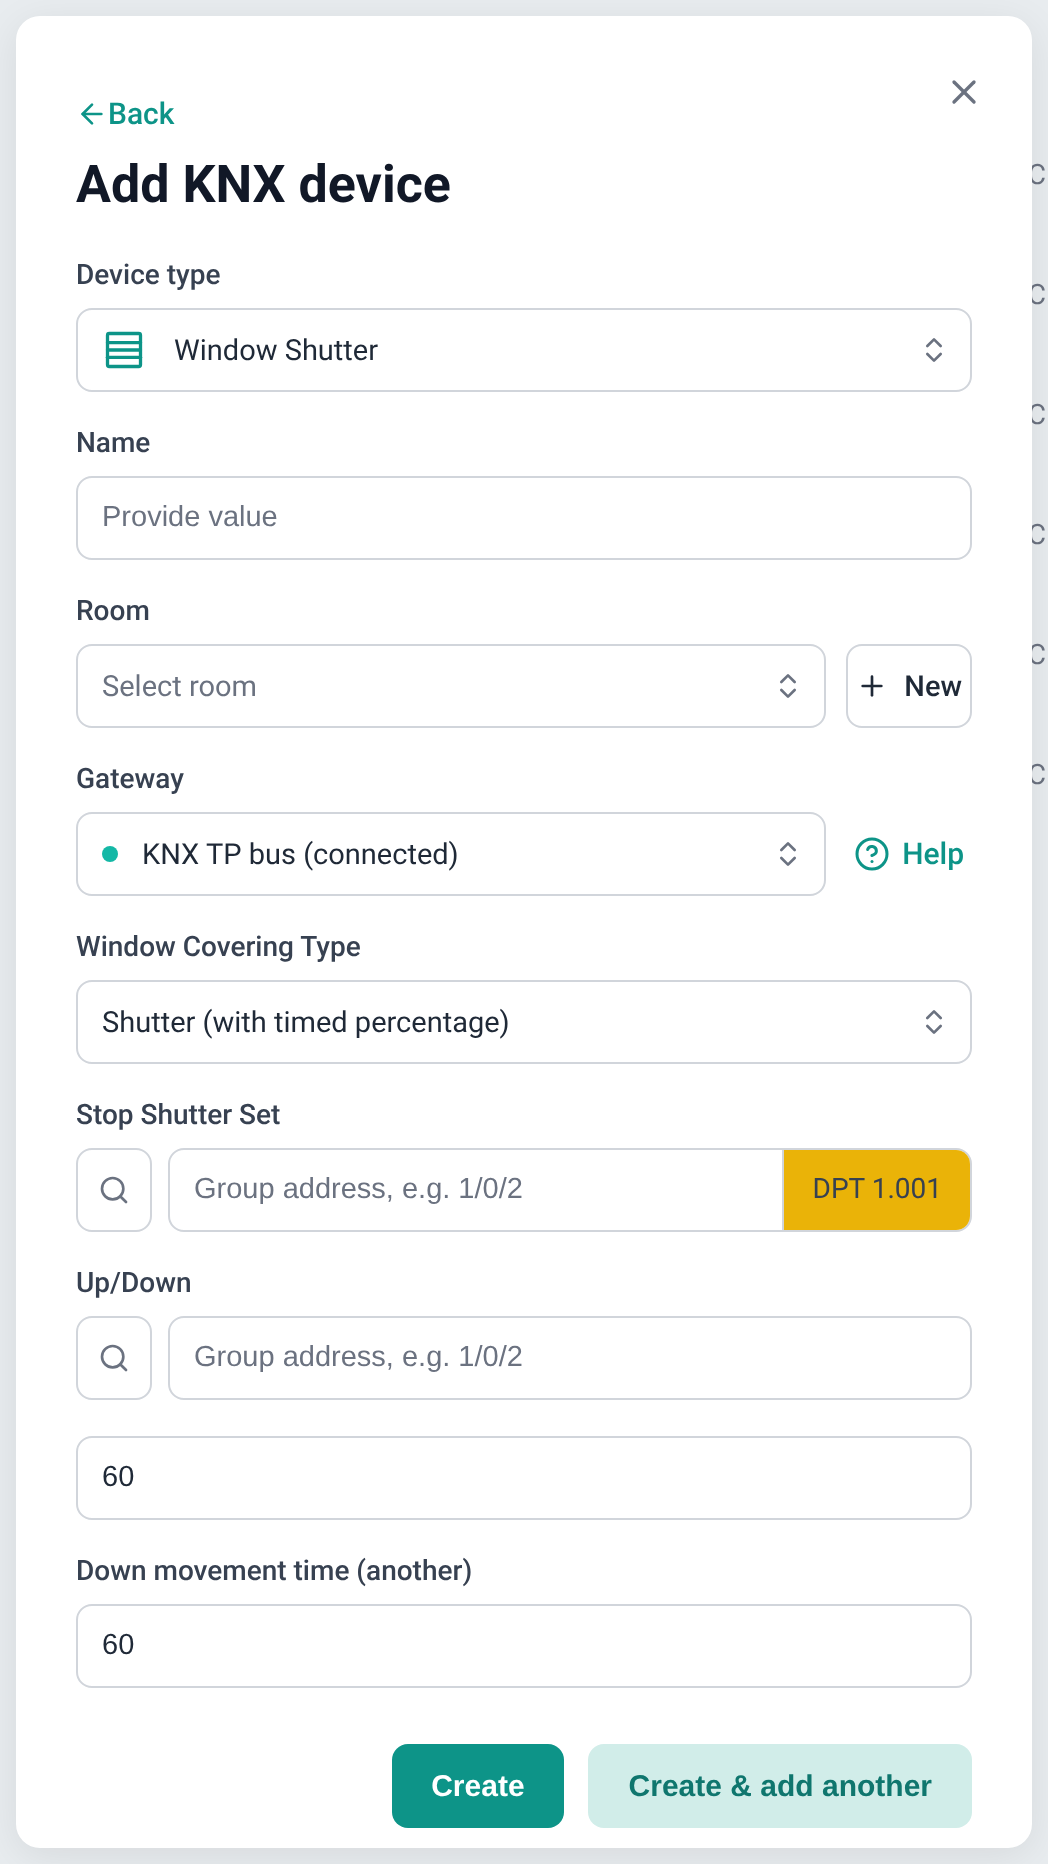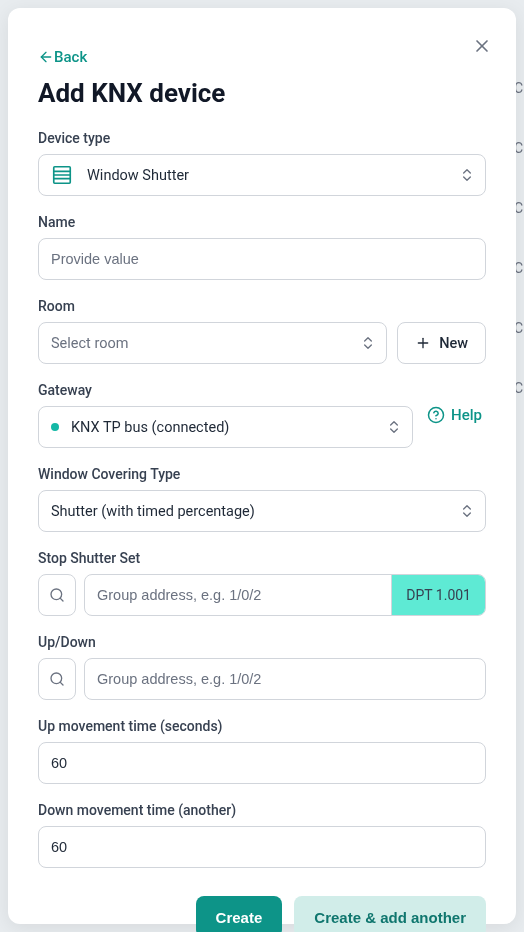--- a/index.html
+++ b/index.html
@@ -92,21 +92,21 @@
   .device-icon {
     margin-right: 14px;
     color: #0d9488;
     display: flex;
     flex-shrink: 0;
   }
   .row-flex { display: flex; gap: 10px; align-items: stretch; }
   .row-flex .select-box, .row-flex .gateway-wrap { flex: 1; }
   .new-btn {
     height: 42px;
-    padding: 0 17px;
+    padding: 0 4px;
     border: 1px solid #d1d5db;
     border-radius: 8px;
     background: #fff;
     display: flex;
     align-items: center;
     gap: 8px;
     font-size: 14.5px;
     font-weight: 500;
     color: #1f2937;
     cursor: pointer;
@@ -114,21 +114,21 @@
   .status-dot {
     width: 8px;
     height: 8px;
     border-radius: 50%;
     background: #14b8a6;
     margin-right: 12px;
     flex-shrink: 0;
   }
   .help-link {
     display: flex;
-    align-items: flex-start;
+    align-items: center;
     gap: 6px;
     color: #0d9488;
     font-size: 15px;
     font-weight: 500;
     cursor: pointer;
     padding: 0 4px;
   }
   .ga-row { display: flex; gap: 0; }
   .ga-search {
     width: 38px;
@@ -160,21 +160,21 @@
     background: transparent;
   }
   .ga-input::placeholder { color: #6b7280; }
   .dpt-label {
     padding: 0 14px;
     display: flex;
     align-items: center;
     border-left: 1px solid #d1d5db;
     font-size: 14px;
     color: #374151;
-    background: #5eead4;
+    background: #eab308;
     white-space: nowrap;
   }
   .footer-actions {
     display: flex;
     justify-content: flex-end;
     gap: 12px;
     margin-top: 28px;
   }
   .btn {
     height: 42px;
@@ -345,21 +345,20 @@
           </svg>
       </div>
       <div class="ga-input-wrap">
         <input class="ga-input" type="text" placeholder="Group address, e.g. 1/0/2" style="">
       </div>
     </div>
   </div>
 
   
   <div class="field-group">
-    <div class="field-label">Up movement time (seconds)</div>
     <div class="input-box">
       <input type="text" value="60" style="">
     </div>
   </div>
 
   
   <div class="field-group">
     <div class="field-label">Down movement time (another)</div>
     <div class="input-box">
       <input type="text" value="60" style="">

